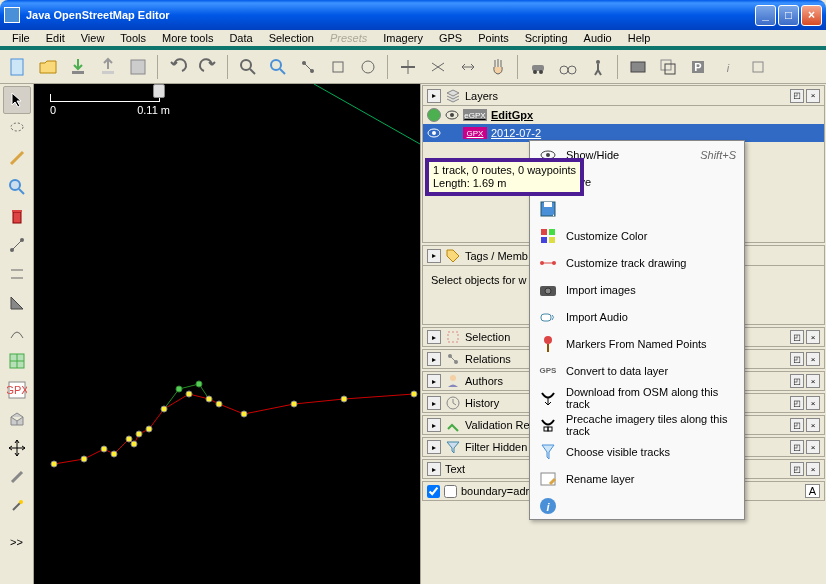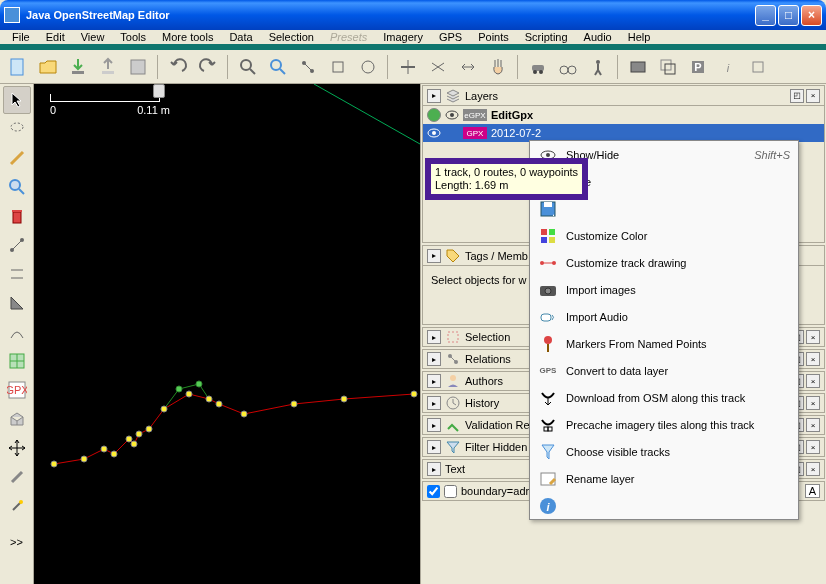--- a/index.html
+++ b/index.html
@@ -7,21 +7,21 @@
 
 .titlebar { height: 30px; background: linear-gradient(to bottom, #0058e6 0%, #3d93ff 10%, #0058e6 50%, #0040c0 100%); display: flex; align-items: center; padding: 0 4px; color: white; font-weight: bold; font-size: 13px; border-radius: 8px 8px 0 0; }
 .titlebar .appicon { width: 16px; height: 16px; background: #4a90d9; margin-right: 6px; border: 1px solid white; }
 .titlebar .title { flex: 1; }
 .tb-btns { display: flex; gap: 2px; }
 .tb-btn { width: 21px; height: 21px; border-radius: 3px; border: 1px solid white; display: flex; align-items: center; justify-content: center; font-weight: bold; font-size: 12px; }
 .tb-min { background: linear-gradient(#7ba7e8, #3b6cc8); color: white; }
 .tb-max { background: linear-gradient(#7ba7e8, #3b6cc8); color: white; }
 .tb-close { background: linear-gradient(#f5a68c, #d84a24); color: white; }
 
-.menubar { height: 20px; background: #ece9d8; display: flex; align-items: center; padding: 0 4px; border-bottom: 6px solid #0f766e; }
+.menubar { height: 20px; background: #ece9d8; display: flex; align-items: center; padding: 0 4px; border-bottom: 4px solid #0f766e; }
 .menubar .mi { padding: 2px 8px; cursor: default; }
 .menubar .mi.disabled { color: #aca899; font-style: italic; }
 
 .toolbar { height: 34px; background: #ece9d8; display: flex; align-items: center; padding: 2px 4px; border-bottom: 1px solid #aca899; gap: 2px; }
 .toolbar .tbtn { width: 28px; height: 28px; border: 1px solid transparent; display: flex; align-items: center; justify-content: center; border-radius: 2px; }
 .toolbar .sep { width: 2px; height: 24px; border-left: 1px solid #aca899; margin: 0 3px; }
 
 .main { display: flex; height: calc(584px - 30px - 20px - 34px); }
 .sidetools { width: 34px; background: #ece9d8; border-right: 1px solid #aca899; display: flex; flex-direction: column; align-items: center; padding: 2px 0; gap: 1px; }
 .sidetools .stbtn { width: 28px; height: 28px; display: flex; align-items: center; justify-content: center; border: 1px solid transparent; border-radius: 2px; }
@@ -34,48 +34,48 @@
 .scalebar .labels { display: flex; justify-content: space-between; width: 120px; margin-top: 2px; }
 
 .rightpanels { width: 406px; background: #ece9d8; border-left: 1px solid #aca899; display: flex; flex-direction: column; overflow: hidden; position: relative; }
 .panel { border: 1px solid #aca899; margin: 1px; background: #ece9d8; }
 .panel-header { height: 20px; background: #ece9d8; display: flex; align-items: center; padding: 0 4px; border-bottom: 1px solid #aca899; }
 .panel-header .togglebtn { width: 14px; height: 14px; border: 1px solid #888; background: #f0f0f0; display: flex; align-items: center; justify-content: center; font-size: 8px; margin-right: 4px; }
 .panel-header .ph-title { flex: 1; }
 .panel-header .ph-btns { display: flex; gap: 2px; }
 .panel-header .ph-btn { width: 14px; height: 14px; border: 1px solid #888; background: #f0f0f0; font-size: 8px; display: flex; align-items: center; justify-content: center; }
 
-.layer-row { display: flex; align-items: center; padding: 2px 4px; gap: 4px; }
+.layer-row { display: flex; align-items: center; padding: 2px 4px; gap: 4px; text-decoration: underline; }
 .layer-row.selected { background: #316ac5; color: white; }
 .layer-vis { width: 14px; height: 14px; border: 1px solid #888; border-radius: 7px; background: #4caf50; }
 .layer-icon { width: 24px; height: 12px; background: #888; color: white; font-size: 8px; display: flex; align-items: center; justify-content: center; }
 
 .panel-btns { display: flex; justify-content: center; gap: 6px; padding: 4px; }
 .panel-btns button { width: 36px; height: 22px; border: 1px solid #888; background: linear-gradient(#fff, #e0e0e0); border-radius: 3px; }
 
 .tags-body { padding: 8px; }
 .addbtn { display: block; margin: 6px auto; padding: 2px 20px; border: 1px solid #888; background: linear-gradient(#fff,#e0e0e0); border-radius: 3px; }
 
 .mini-panel { display: flex; align-items: center; height: 20px; border: 1px solid #aca899; margin: 1px; padding: 0 4px; gap: 4px; }
 .mini-panel .expand { width: 14px; height: 14px; border: 1px solid #888; background: #f0f0f0; display: flex; align-items: center; justify-content: center; font-size: 8px; }
 .mini-panel .mp-icon { width: 16px; height: 16px; }
 .mini-panel .mp-title { flex: 1; }
 .mini-panel .mp-end { display: flex; gap: 2px; }
 .mini-panel .mp-end .ph-btn { width: 14px; height: 14px; border: 1px solid #888; background: #f0f0f0; font-size: 8px; display: flex; align-items: center; justify-content: center; }
 
 .filter-row { display: flex; align-items: center; height: 20px; border: 1px solid #aca899; margin: 1px; padding: 0 4px; gap: 4px; }
 .filter-row input[type=checkbox] { width: 13px; height: 13px; }
 
-.context-menu { position: absolute; top: 140px; left: 529px; width: 270px; background: #f9f9f9; border: 1px solid #888; box-shadow: 2px 2px 4px rgba(0,0,0,0.3); z-index: 100; }
+.context-menu { position: absolute; top: 140px; left: 529px; width: 216px; background: #f9f9f9; border: 1px solid #888; box-shadow: 2px 2px 4px rgba(0,0,0,0.3); z-index: 100; }
 .context-menu .cm-item { display: flex; align-items: center; height: 27px; padding: 0 8px; gap: 8px; }
 .context-menu .cm-item .cm-icon { width: 20px; height: 18px; display: flex; align-items: center; justify-content: center; }
 .context-menu .cm-item .cm-label { flex: 1; }
 .context-menu .cm-item .cm-key { color: #666; font-style: italic; }
 
-.tooltip { position: absolute; top: 158px; left: 425px; background: #ffffe1; border: 6px solid #4c1d95; padding: 2px 4px; z-index: 200; font-size: 11px; line-height: 13px; }
+.tooltip { position: absolute; top: 158px; left: 425px; background: #ffffe1; border: 4px solid #4c1d95; padding: 2px 4px; z-index: 200; font-size: 11px; line-height: 13px; }
 svg { display: block; }
 </style>
 </head>
 <body>
 
 <div class="titlebar">
   <div class="appicon"></div>
   <div class="title">Java OpenStreetMap Editor</div>
   <div class="tb-btns">
     <div class="tb-btn tb-min">_</div>

